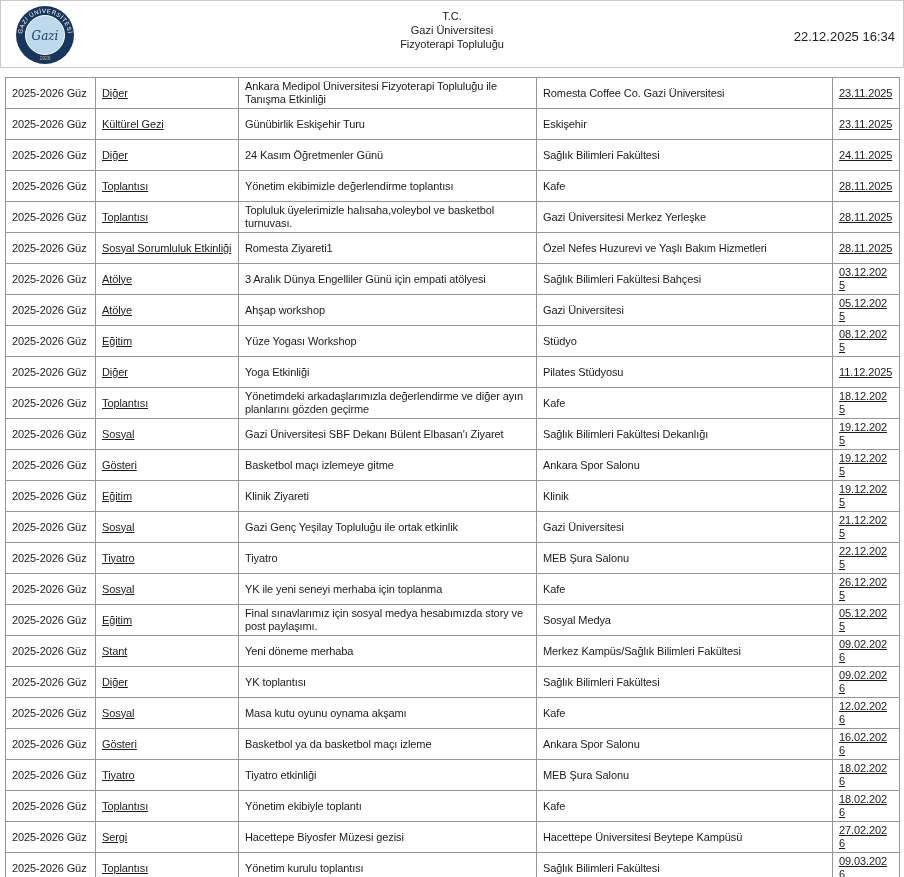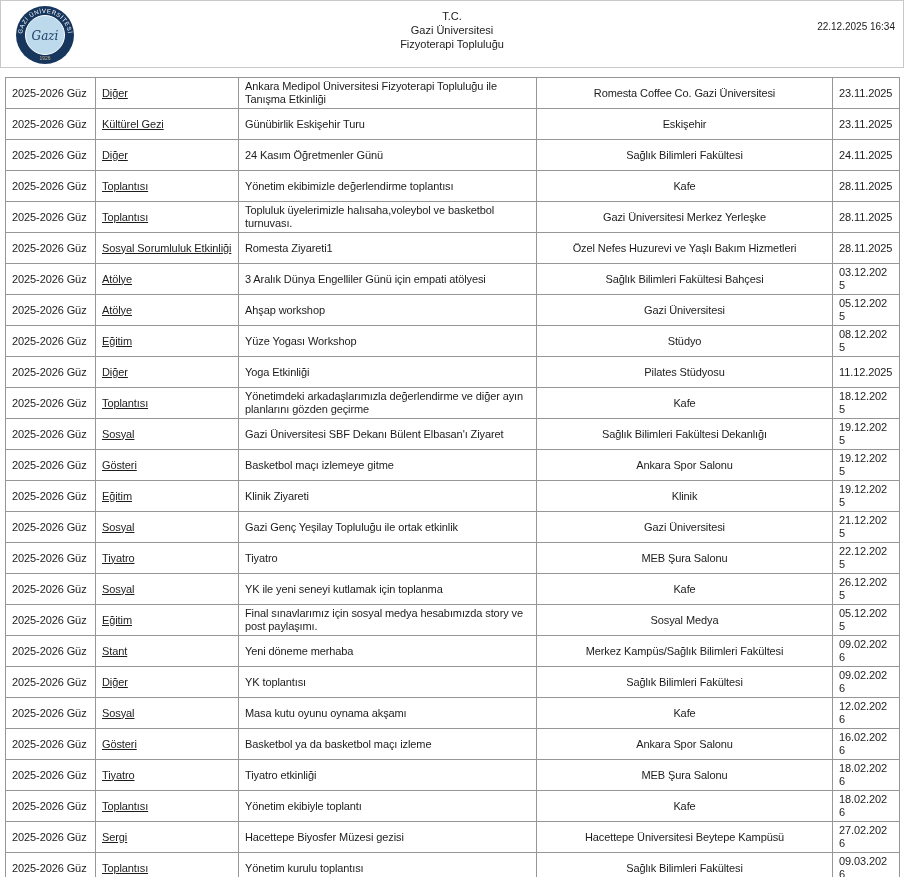--- a/index.html
+++ b/index.html
@@ -41,22 +41,22 @@
     text-align: center;
     font-size: 11px;
     line-height: 14px;
     color: #1c1c1c;
   }
   .header-community {
   }
   .header-date {
     position: absolute;
     right: 8px;
-    top: 20px;
-    font-size: 10px;
+    top: 28px;
+    font-size: 13px;
     color: #1c1c1c;
     margin-left: 40px;
   }
   
   table.events {
     border-collapse: collapse;
     table-layout: fixed;
     width: 894px;
     margin: 9px 5px 0 5px;
     font-size: 11px;
@@ -68,22 +68,22 @@
     vertical-align: middle;
     line-height: 13px;
     letter-spacing: -0.1px;
     overflow: hidden;
     word-wrap: break-word;
     color: #1c1c1c;
   }
   .col-semester    { width: 90px;  }
   .col-type        { width: 143px; text-decoration: underline; }
   .col-description { width: 298px; }
-  .col-location    { width: 296px; text-align: center; }
-  .col-date        { width: 67px;  }
+  .col-location    { width: 296px; }
+  .col-date        { width: 67px; text-decoration: underline;  }
 </style>
 </head>
 <body>
 
 <div class="page">
 
   <header class="report-header">
 
     <div class="logo-wrap">
       <svg viewBox="0 0 60 60" width="60" height="60" aria-hidden="true">
@@ -227,21 +227,21 @@
         <tr>
           <td class="col-semester">2025-2026 Güz</td>
           <td class="col-type">Tiyatro</td>
           <td class="col-description">Tiyatro</td>
           <td class="col-location">MEB Şura Salonu</td>
           <td class="col-date">22.12.2025</td>
         </tr>
         <tr>
           <td class="col-semester">2025-2026 Güz</td>
           <td class="col-type">Sosyal</td>
-          <td class="col-description">YK ile yeni seneyi kutlamak için toplanma</td>
+          <td class="col-description">YK ile yeni seneyi merhaba için toplanma</td>
           <td class="col-location">Kafe</td>
           <td class="col-date">26.12.2025</td>
         </tr>
         <tr>
           <td class="col-semester">2025-2026 Güz</td>
           <td class="col-type">Eğitim</td>
           <td class="col-description">Final sınavlarımız için sosyal medya hesabımızda story ve post paylaşımı.</td>
           <td class="col-location">Sosyal Medya</td>
           <td class="col-date">05.12.2025</td>
         </tr>

